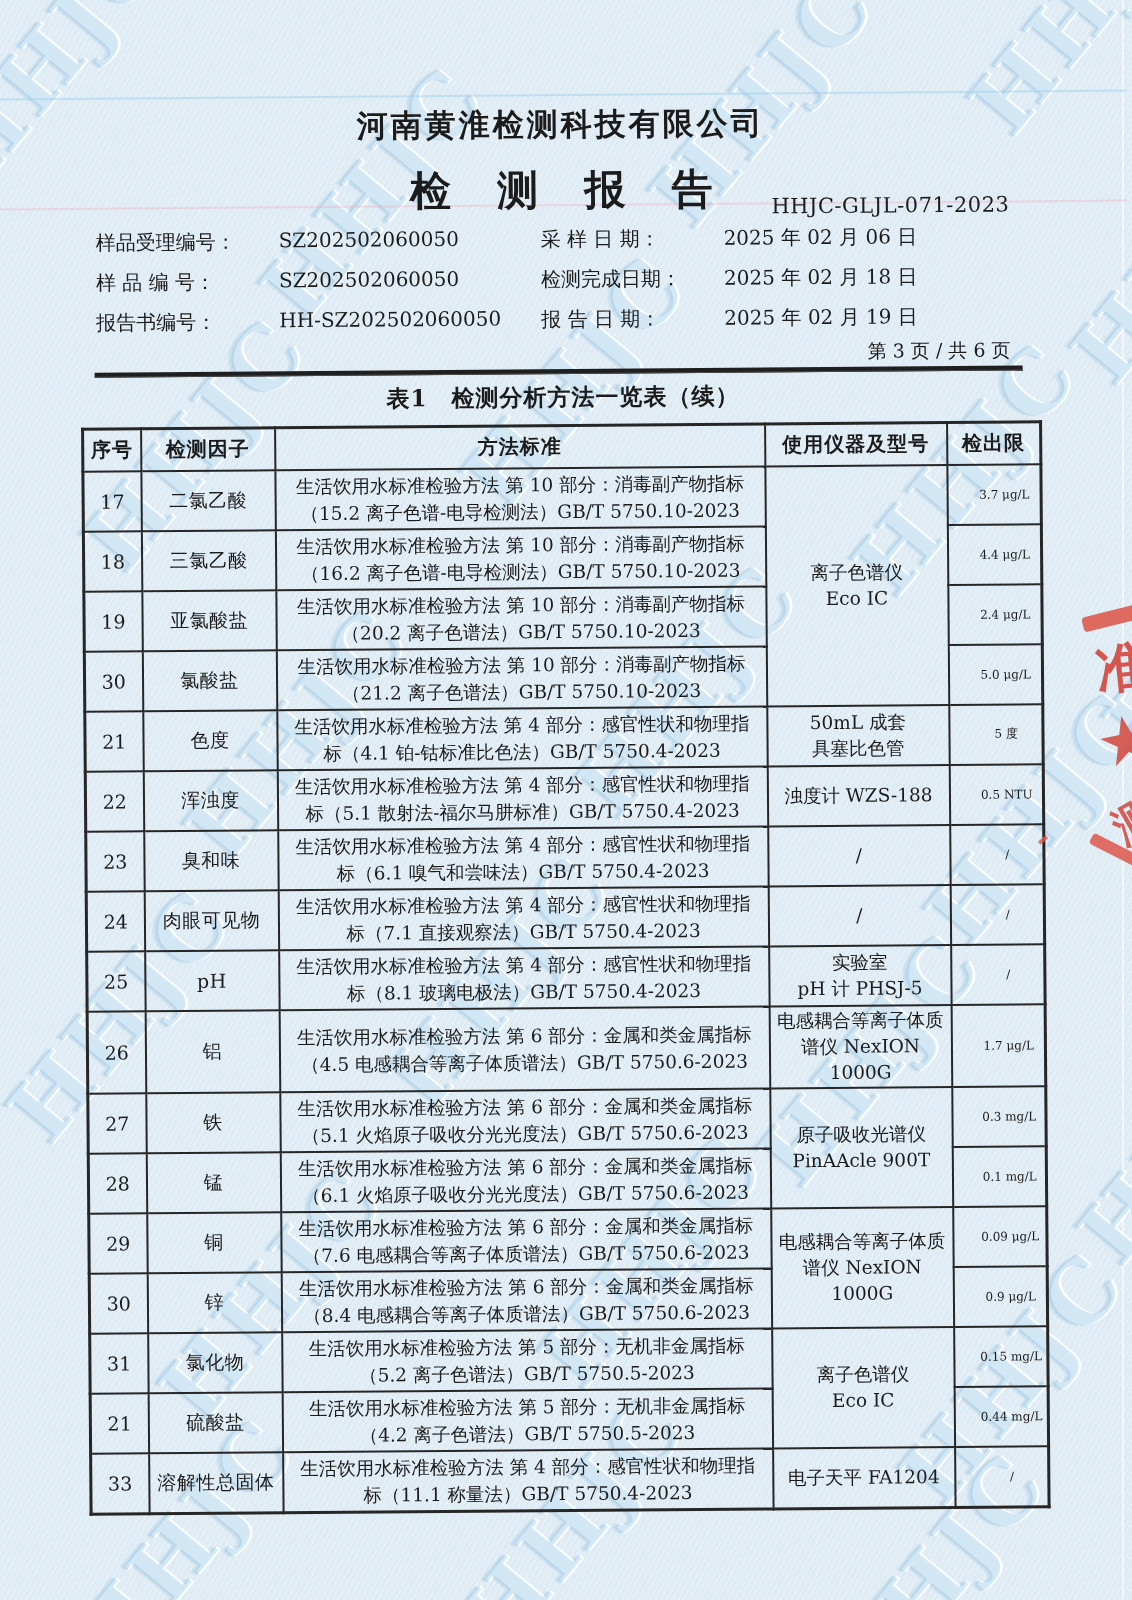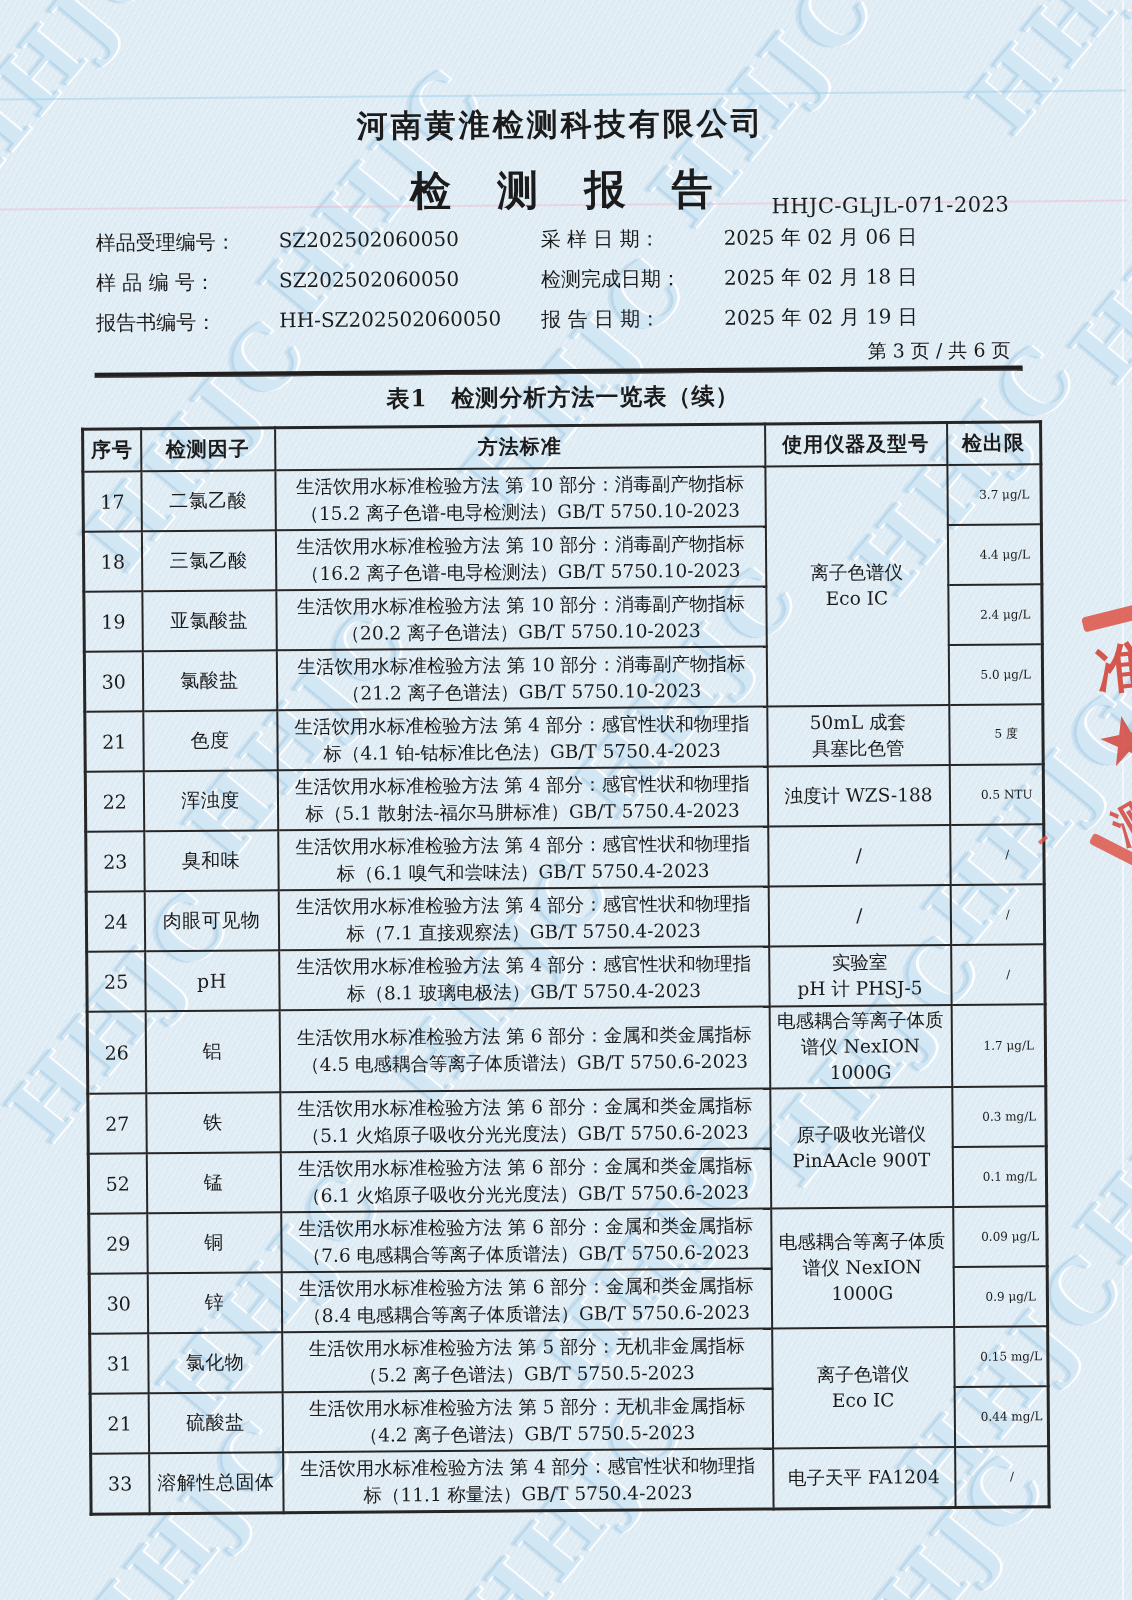--- a/index.html
+++ b/index.html
@@ -320,21 +320,21 @@
             <div>生活饮用水标准检验方法 第 6 部分：金属和类金属指标</div>
             <div>（5.1 火焰原子吸收分光光度法）GB/T 5750.6-2023</div>
           </td>
           <td class="instrument-cell" rowspan="2">
             <div>原子吸收光谱仪</div>
             <div>PinAAcle 900T</div>
           </td>
           <td class="limit-cell">0.3 mg/L</td>
         </tr>
         <tr>
-          <td class="row-number">52</td>
+          <td class="row-number">28</td>
           <td class="factor-cell">锰</td>
           <td class="method-cell">
             <div>生活饮用水标准检验方法 第 6 部分：金属和类金属指标</div>
             <div>（6.1 火焰原子吸收分光光度法）GB/T 5750.6-2023</div>
           </td>
           <td class="limit-cell">0.1 mg/L</td>
         </tr>
         <tr>
           <td class="row-number">29</td>
           <td class="factor-cell">铜</td>

